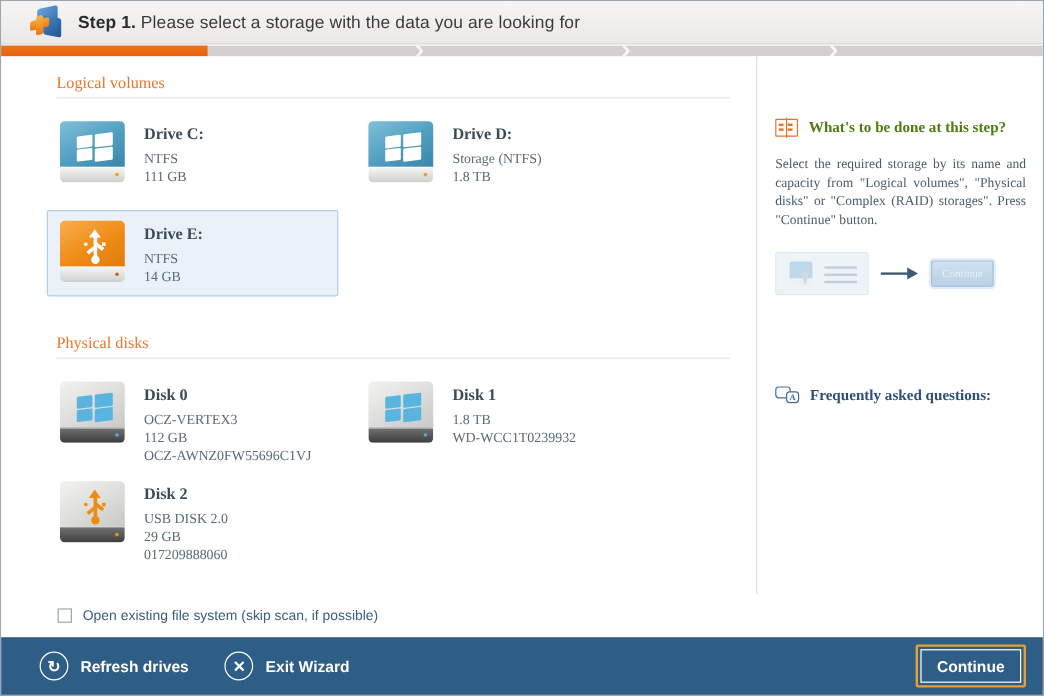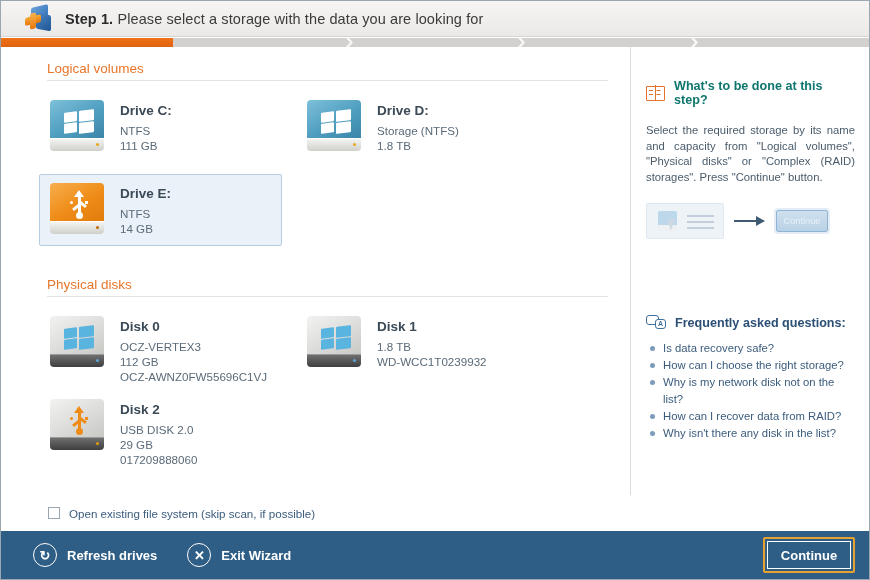--- a/index.html
+++ b/index.html
@@ -128,20 +128,21 @@
     position: absolute; top: 0; width: 7px; height: 9px;
     background: #ffffff;
     clip-path: polygon(0 0, 3px 0, 7px 50%, 3px 100%, 0 100%, 4px 50%);
     opacity: .85;
   }
 
   
   .body-area {
     position: absolute; left: 0; top: 46px; width: 862px; height: 448px;
     background: #ffffff;
+    font-family: Liberation Serif, serif;
   }
   .left-pane {
     position: absolute; left: 0; top: 0; width: 630px; height: 448px;
     border-right: 1px solid #dcdcdc;
     overflow: hidden;
   }
   .sec-head {
     margin: 14px 0 0 46px; font-size: 13.5px; color: #e8762a;
     padding-bottom: 4px;
   }
@@ -239,22 +240,22 @@
   .drv.greyo .usb .lf, .drv.greyo .usb .rt,
   .drv.greyo .usb .cl, .drv.greyo .usb .cr { background: #ef8c18; }
   .drv.greyo .usb .arw { border-bottom-color: #ef8c18; }
 
   
   .right-pane {
     position: absolute; left: 631px; top: 0; width: 237px; height: 448px;
     background: #ffffff; padding: 0 14px;
   }
   .rp-title {
-    display: flex; align-items: center; gap: 9px; margin-top: 32px;
-    font-size: 12.6px; font-weight: bold; color: #0f766e;
+    display: flex; align-items: center; gap: 9px; margin-top: 52px;
+    font-size: 12.6px; font-weight: bold; color: #4d7c0f;
   }
   .book-icon {
     width: 19px; height: 15px; position: relative; flex: 0 0 auto;
     border: 1.6px solid #e1742a; border-radius: 1px;
   }
   .book-icon:before {
     content: ""; position: absolute; left: 7.5px; top: -1.6px; bottom: -1.6px;
     width: 1.6px; background: #e1742a;
   }
   .book-icon:after {
@@ -574,27 +575,20 @@
         <div class="cbtn">Continue</div>
       </div>
 
       <div class="faq-title">
         <span class="faq-icon">
           <span class="b1"></span>
             <span class="b2">A</span>
         </span>
         <span>Frequently asked questions:</span>
       </div>
-      <ul class="faq-list">
-        <li>Is data recovery safe?</li>
-        <li>How can I choose the right storage?</li>
-        <li>Why is my network disk not on the list?</li>
-        <li>How can I recover data from RAID?</li>
-        <li>Why isn't there any disk in the list?</li>
-      </ul>
     </div>
   </div>
 
   <div class="chk-row">
     <span class="cb"></span>
     <span class="lbl">Open existing file system (skip scan, if possible)</span>
   </div>
 
   <div class="footer">
     <div class="foot-btn first">

